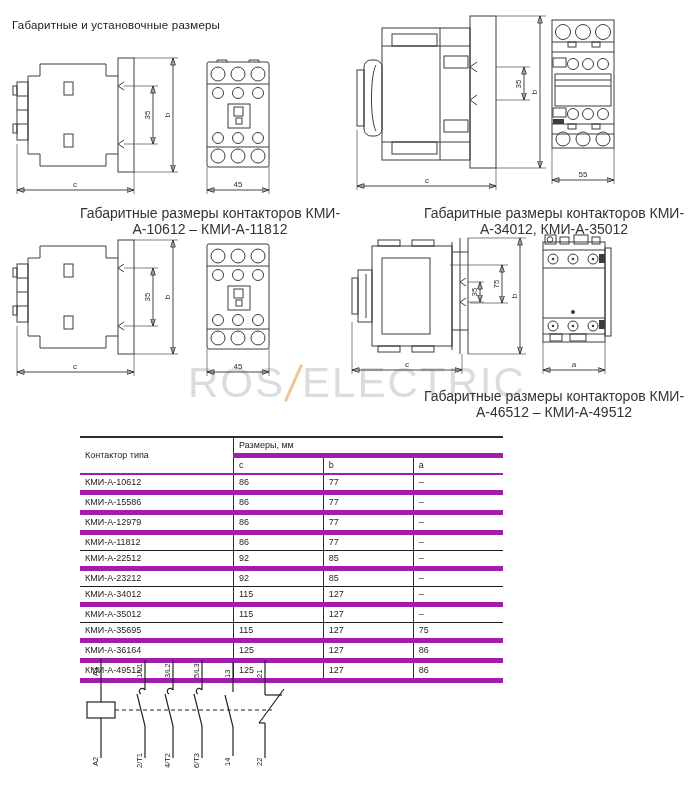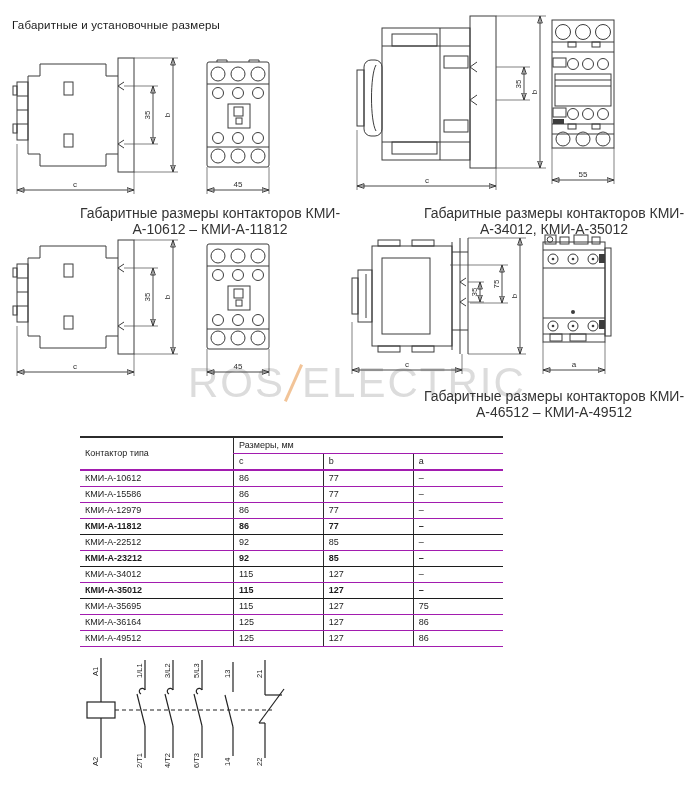--- a/index.html
+++ b/index.html
@@ -15,30 +15,30 @@
   
   svg.tech{z-index:2;}
   svg.tech line,svg.tech path,svg.tech rect,svg.tech circle,svg.tech ellipse{fill:none;stroke:#3c3c3c;stroke-width:1;}
   svg.tech .thin{stroke:#4a4a4a;stroke-width:.7;}
   svg.tech .dim{stroke:#333;stroke-width:.9;}
   svg.tech .fil{fill:#3c3c3c;stroke:none;}
   svg.tech text{stroke:none;fill:#2f2f2f;font-size:8px;font-family:"Liberation Sans",sans-serif;}
   
   #dims-table{top:436px;left:80px;width:423px;border-collapse:collapse;z-index:2;
               font-size:9px;color:#1d1d1d;table-layout:fixed;}
-  #dims-table td{border-bottom:1px solid #a21caf;height:13px;line-height:13px;
+  #dims-table td{border-bottom:5px solid #a21caf;height:13px;line-height:13px;
                  padding:1px 0 1px 5px;overflow:hidden;white-space:nowrap;}
   #dims-table .w-model{width:148px;}
   #dims-table .w-c{width:90px;}
   #dims-table .w-b{width:94px;}
   #dims-table .w-a{width:91px;}
   #dims-table{border-top:2px solid #2b2b2b;}
   #dims-table td.v{border-left:1px solid #2b2b2b;}
   #dims-table tr.h2 td, #dims-table td.hdr-model{border-bottom:2px solid #a21caf;}
-  #dims-table tr.group-end td{border-bottom:1.6px solid #1c1c1c;font-weight:bold;}
+  #dims-table tr.group-end td{border-bottom:1.6px solid #1c1c1c;}
   
   #schem line,#schem path,#schem rect{fill:none;stroke:#222;stroke-width:1.2;}
   #schem text{stroke:none;fill:#222;font-size:7.5px;font-family:"Liberation Sans",sans-serif;}
 </style>
 </head>
 <body>
 
 <div id="page">
 
   <div id="title" class="abs">Габаритные и установочные размеры</div>

